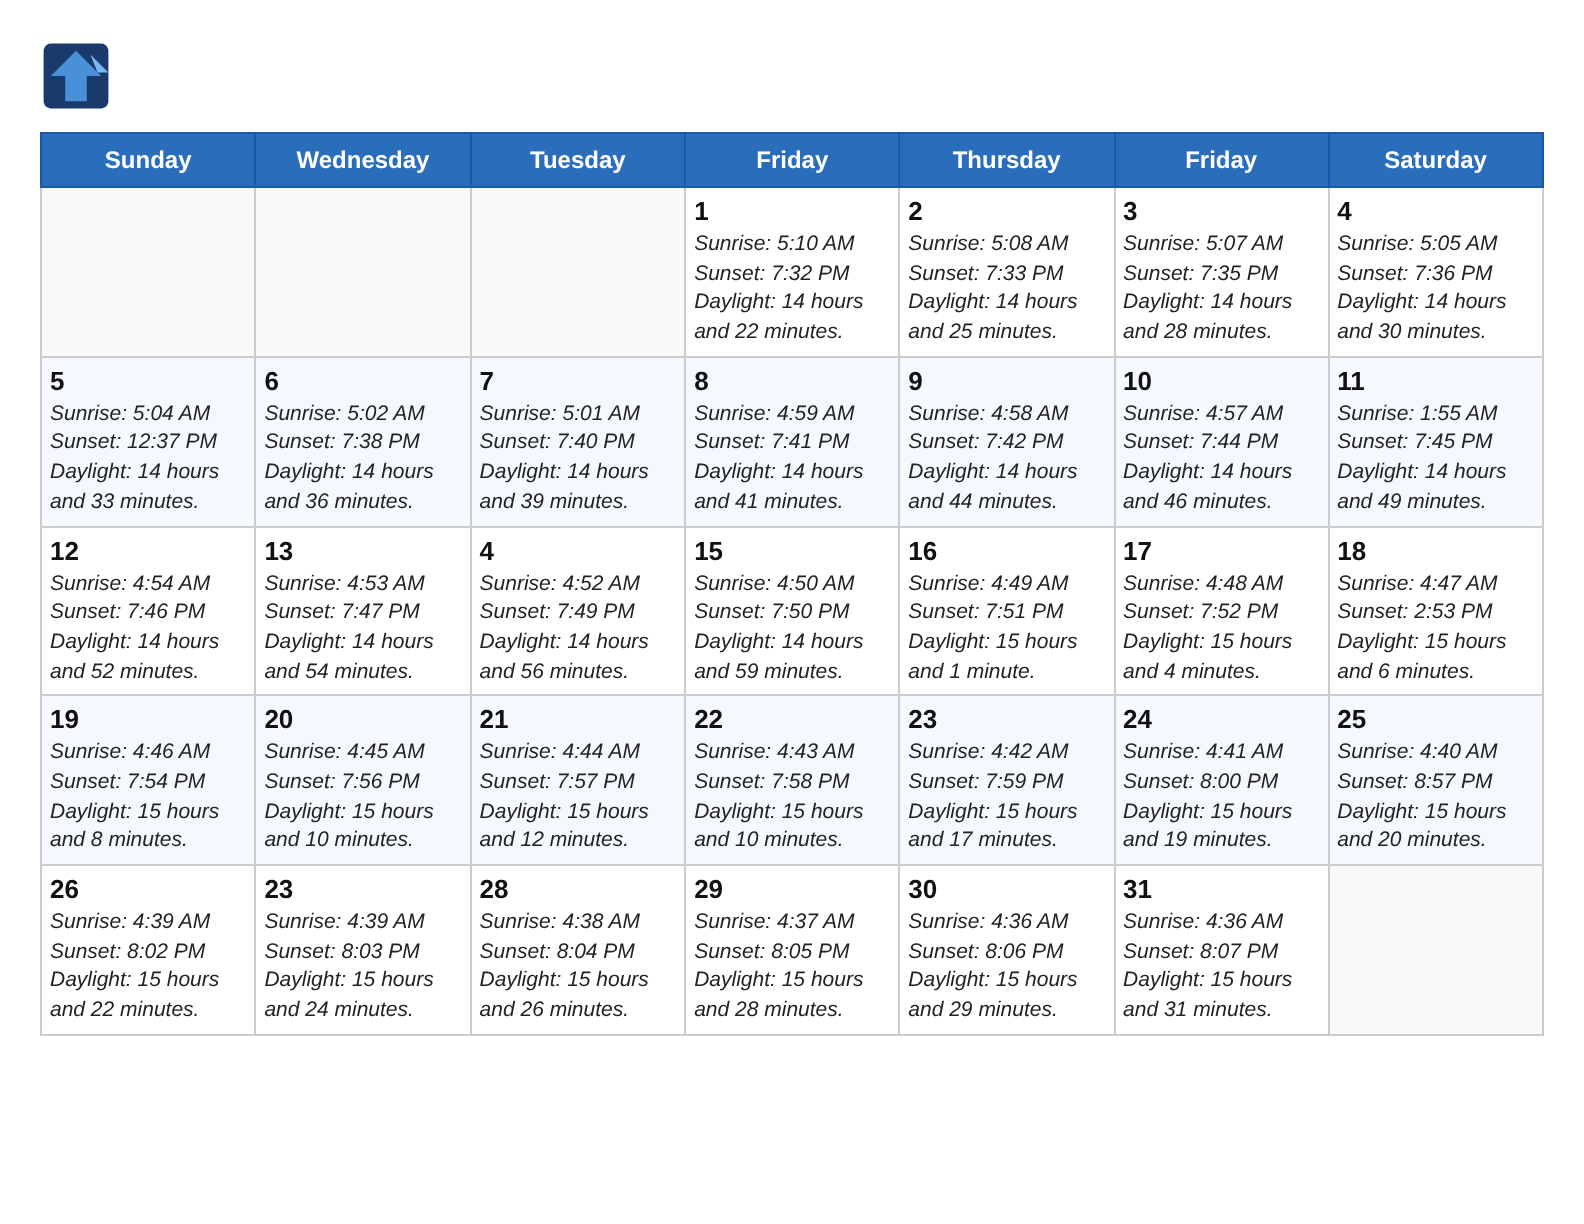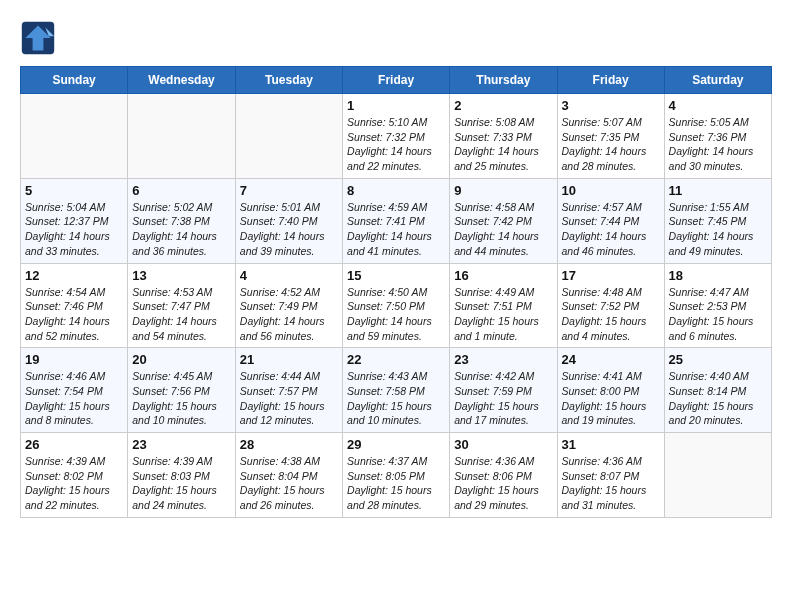--- a/index.html
+++ b/index.html
@@ -321,21 +321,21 @@
         <div class="day-info">
           <span>Sunrise: 4:41 AM</span><br>
           <span>Sunset: 8:00 PM</span><br>
           <span>Daylight: 15 hours and 19 minutes.</span>
         </div>
       </td>
         <td>
         <span class="day-number">25</span>
         <div class="day-info">
           <span>Sunrise: 4:40 AM</span><br>
-          <span>Sunset: 8:14 PM</span><br>
+          <span>Sunset: 8:57 PM</span><br>
           <span>Daylight: 15 hours and 20 minutes.</span>
         </div>
       </td>
       </tr>
       <tr>
         <td>
         <span class="day-number">26</span>
         <div class="day-info">
           <span>Sunrise: 4:39 AM</span><br>
           <span>Sunset: 8:02 PM</span><br>

